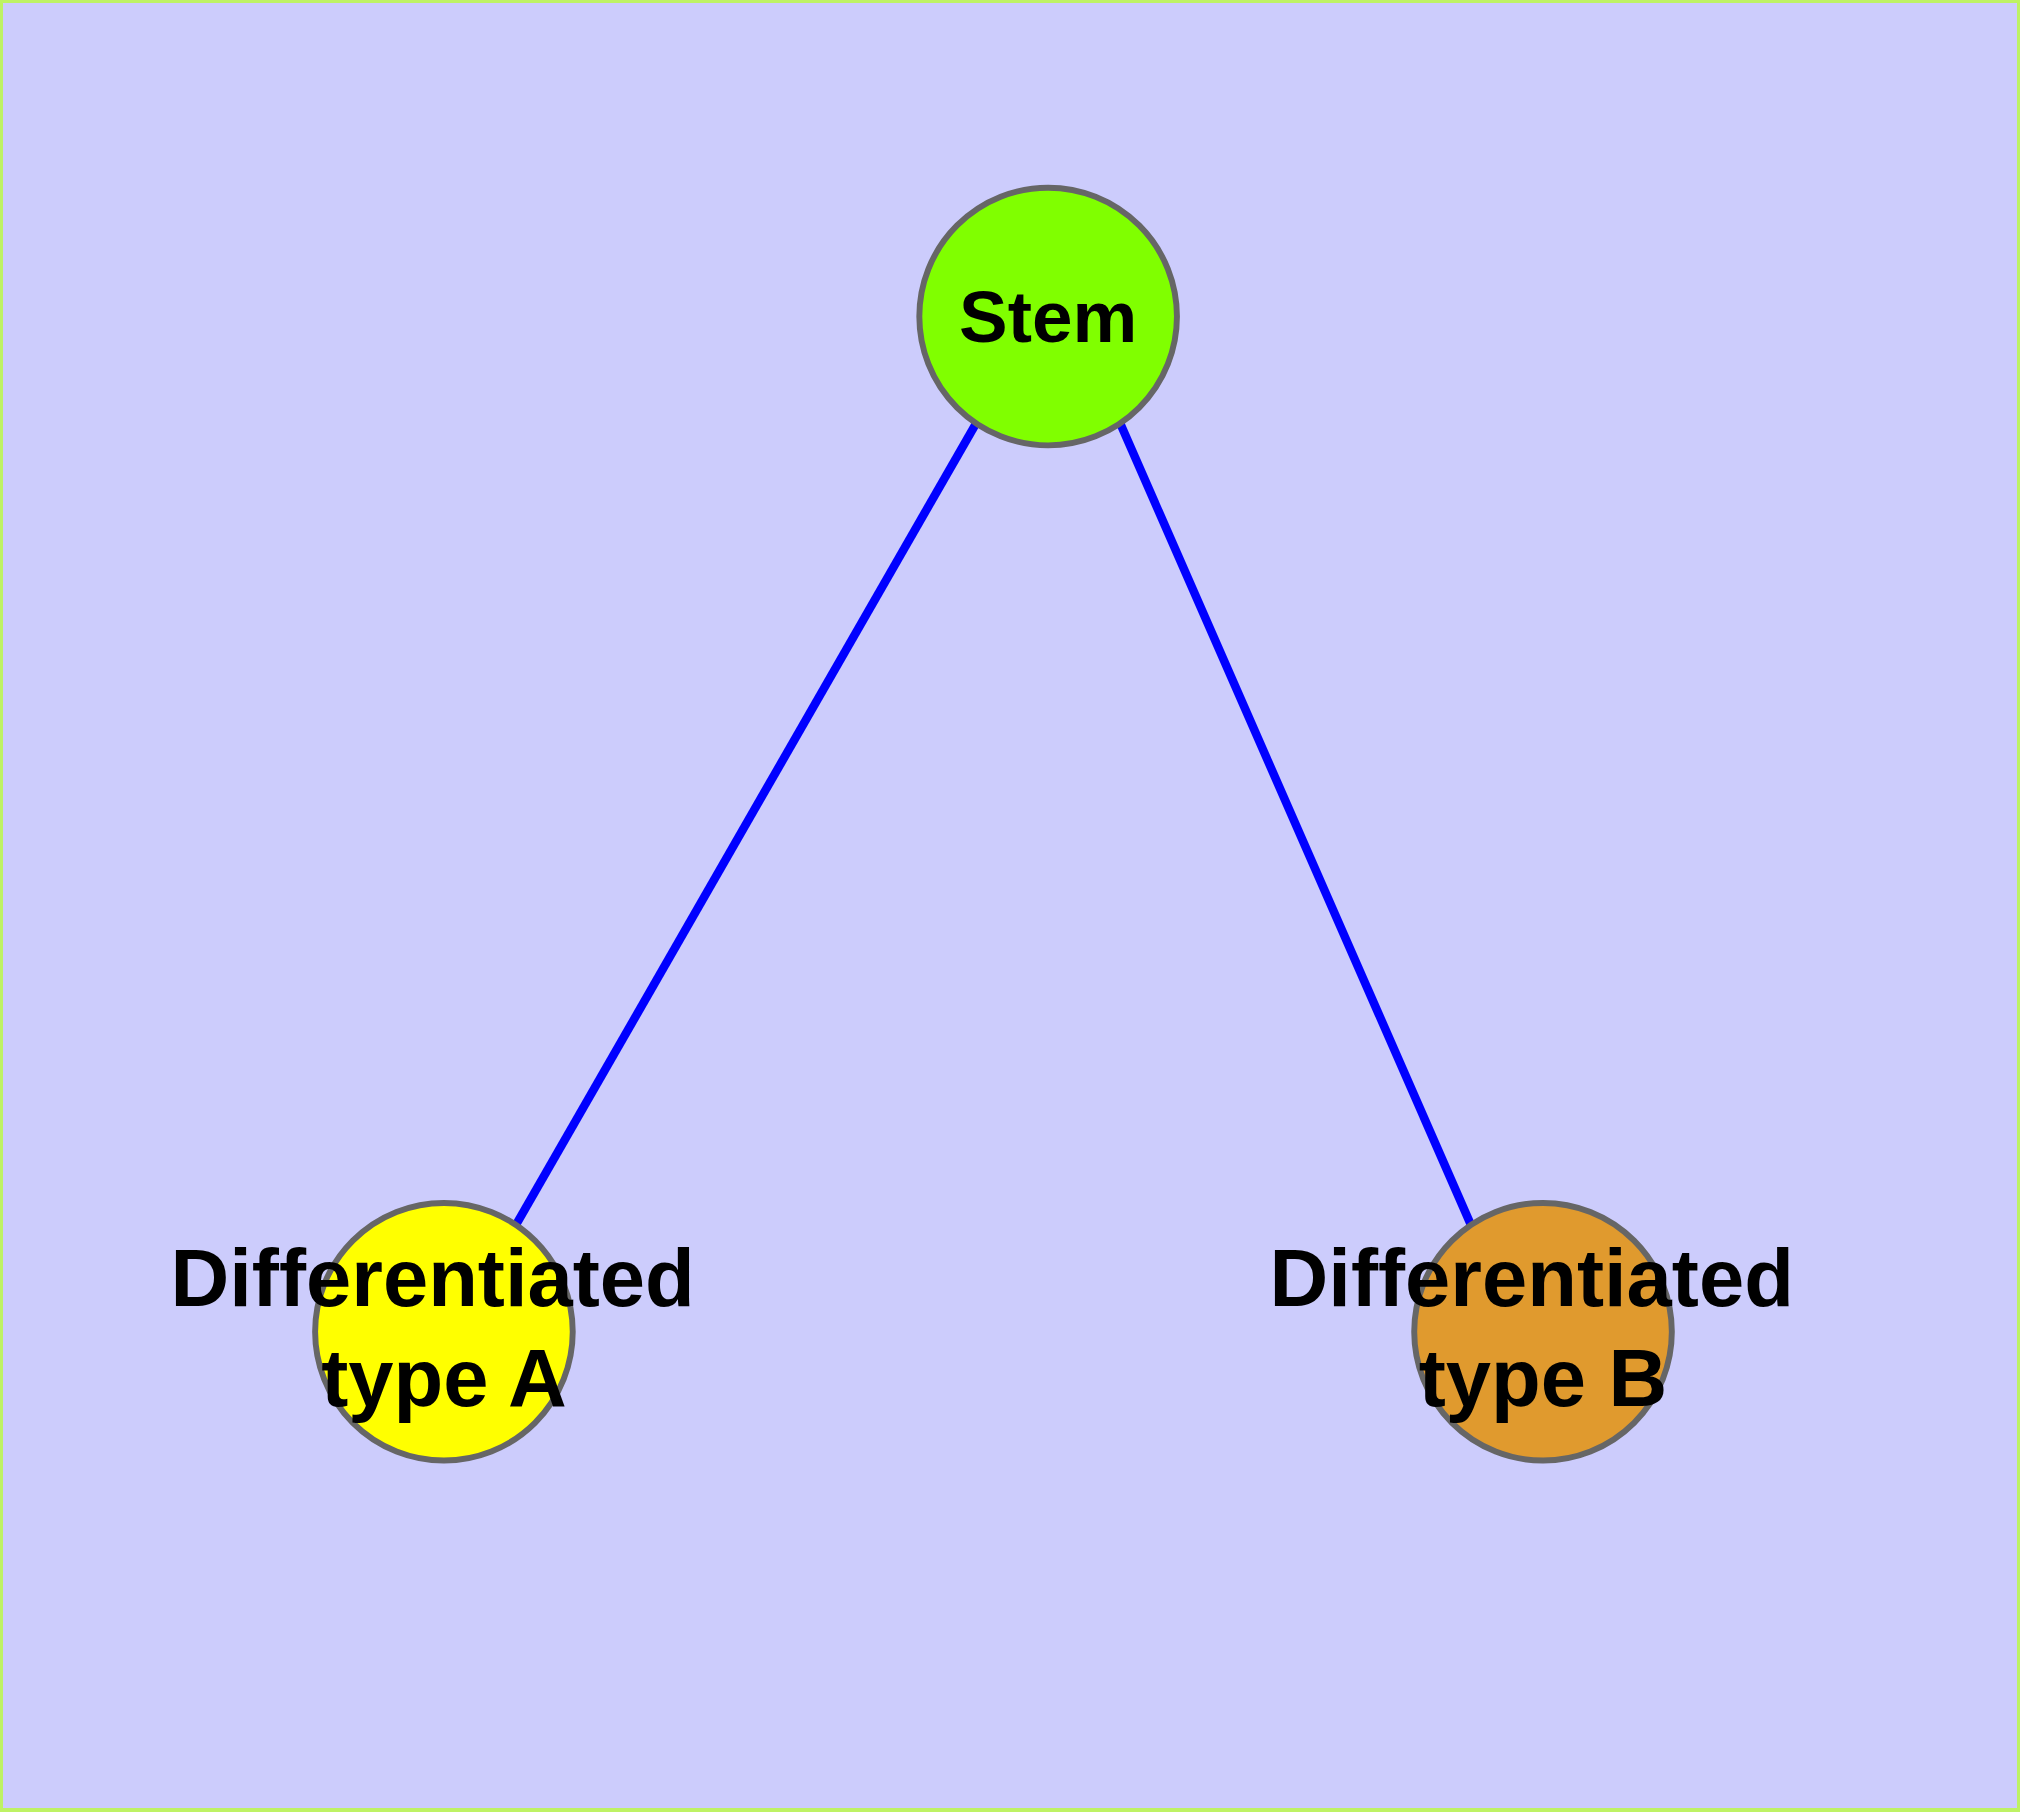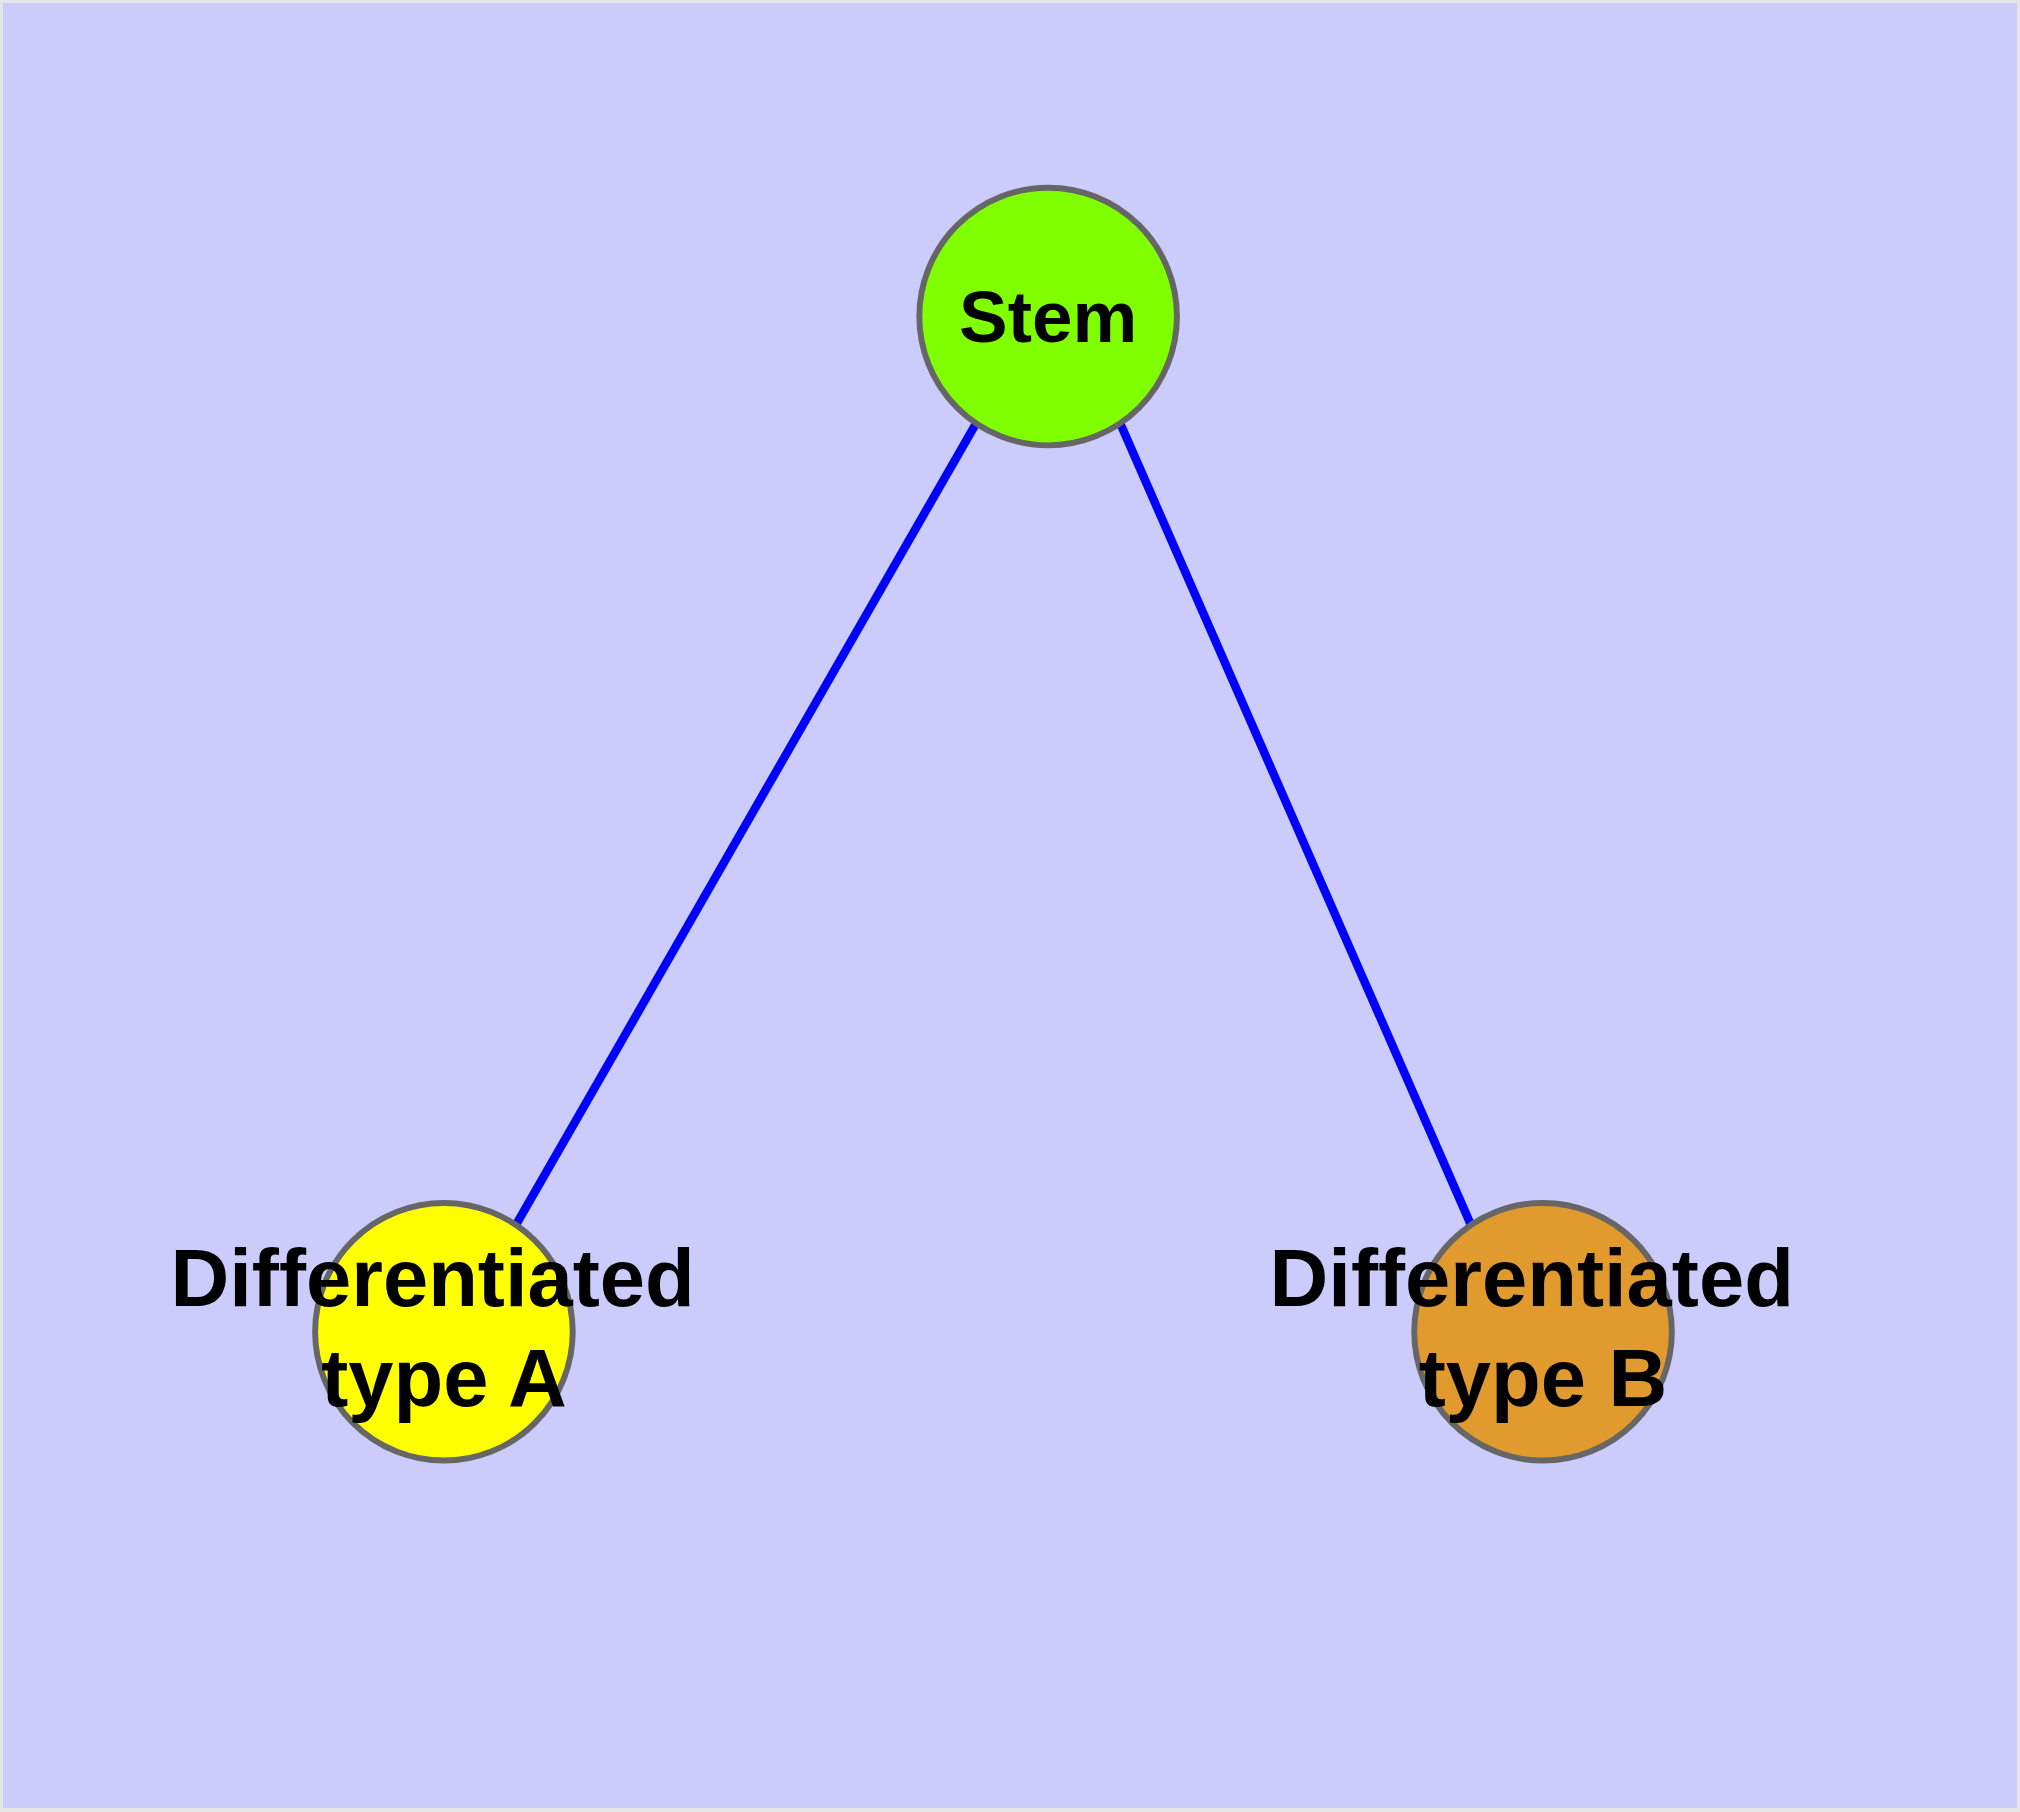--- a/index.html
+++ b/index.html
@@ -4,21 +4,21 @@
 <style>
   html, body {
     margin: 0;
     padding: 0;
     background: #ffffff;
   }
   #stage {
     position: relative;
     width: 2021px;
     height: 1812px;
-    background: #e5e5e5;
+    background: #bef264;
     overflow: hidden;
     font-family: "Liberation Sans", sans-serif;
   }
   #canvas {
     position: absolute;
     left: 3.4px;
     top: 3.4px;
     width: 2014px;
     height: 1805px;
     background: #ccccfc;

